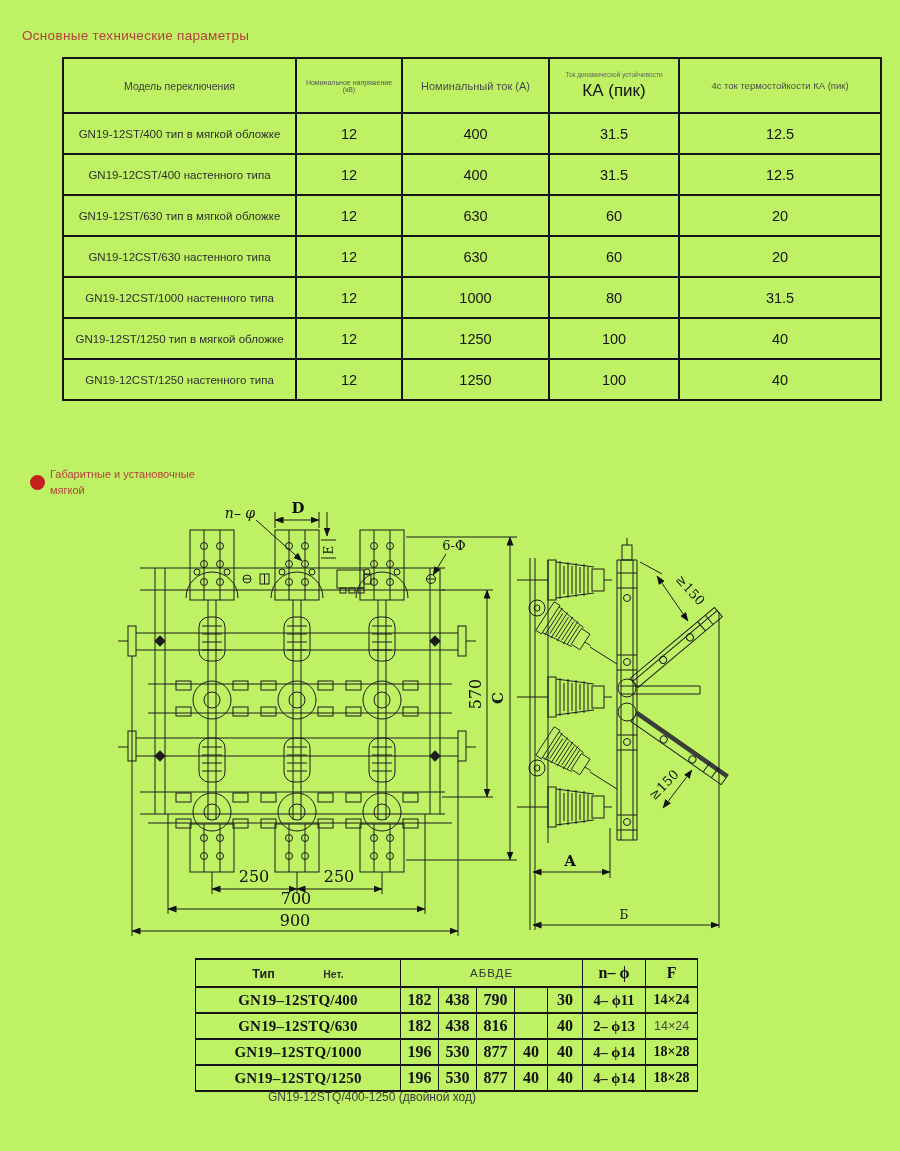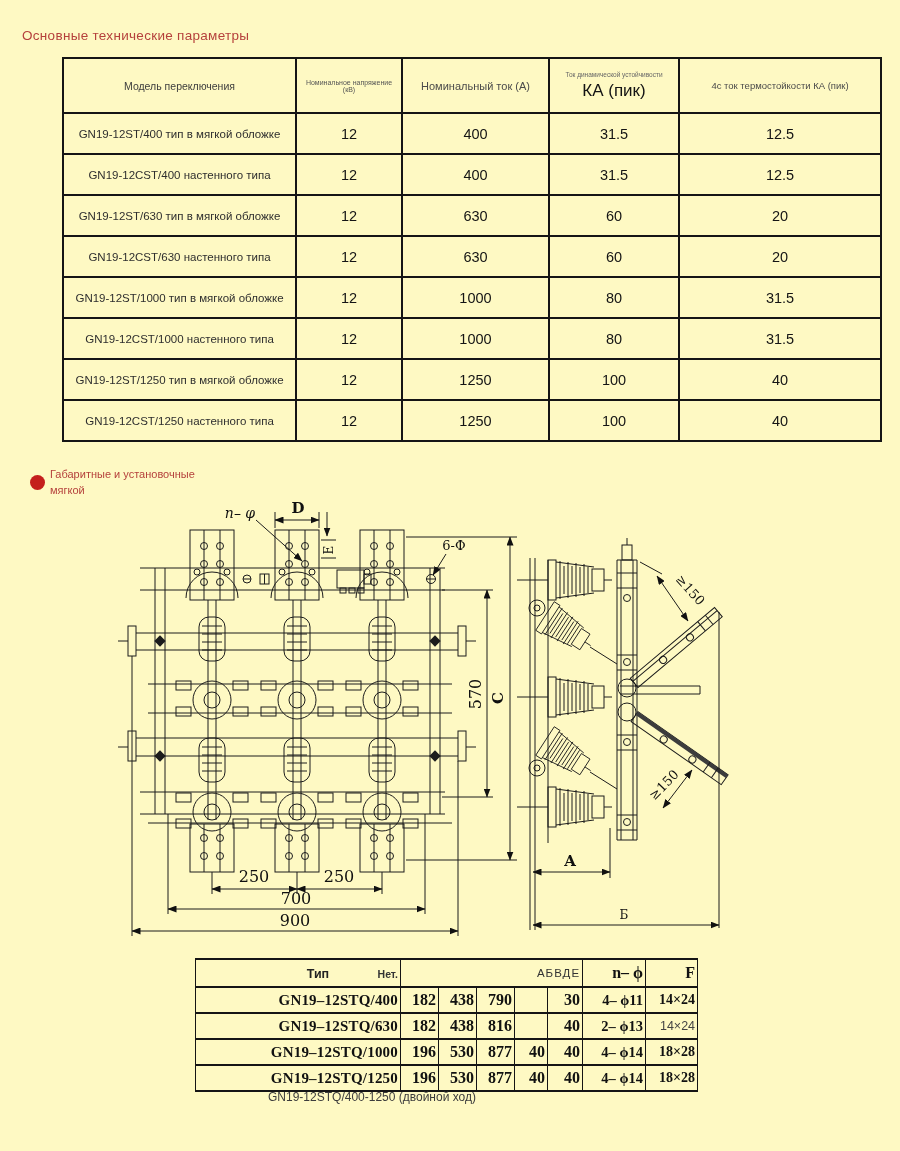--- a/index.html
+++ b/index.html
@@ -1,17 +1,17 @@
 <!DOCTYPE html>
 <html><head>
 <meta charset="utf-8">
 <style>
   html,body { margin:0; padding:0; background:#e8e8e8; }
   .page {
-    position:relative; width:900px; height:1151px; background:#fef9c3;
+    position:relative; width:900px; height:1151px; background:#bef264;
     font-family:"Liberation Sans", sans-serif; color:#111; overflow:hidden;
     margin:0 auto;
   }
   .title1 {
     position:absolute; left:22px; top:28px;
     font-size:13.5px; letter-spacing:.3px; color:#b5413c;
   }
   
   table.params {
     position:absolute; left:62px; top:57px; width:818px;
@@ -49,21 +49,21 @@
   }
   .t15 { font-size:16px; } .t13 { font-size:13px; } .t12 { font-size:12px; }
   .t14i { font-size:14px; font-style:italic; } .t15b { font-size:15px; font-weight:bold; }
   
   table.dims {
     position:absolute; left:195px; top:958px; width:502px;
     border-collapse:collapse; table-layout:fixed;
     font-family:"Liberation Serif", serif;
   }
   table.dims th, table.dims td {
-    border:solid #151515; border-width:2px 1.4px; text-align:right;
+    border:solid #151515; border-width:2px 1.4px; text-align:center;
     vertical-align:middle; padding:3px 2px; overflow:hidden;
   }
   table.dims thead tr { height:28px; }
   table.dims tbody tr { height:26px; }
   .d-typeh { font-family:"Liberation Sans",sans-serif; }
   .d-typeh .t1 { font-size:12.5px; color:#222; margin-right:44px; }
   .d-typeh .t2 { font-size:10.5px; color:#333; }
   .d-abvde { font-family:"Liberation Sans",sans-serif; font-size:11.5px; font-weight:normal; color:#333; letter-spacing:1px; }
   .d-nphi, .d-f { font-size:16px; font-weight:bold; }
   td.d-type { text-align:left; padding-left:6px; font-size:15px; font-weight:bold; letter-spacing:.2px; }
@@ -122,27 +122,20 @@
         <td class="num">630</td>
         <td class="num">60</td>
         <td class="num">20</td>
       </tr>
       <tr>
         <td class="model">GN19-12CST/630 настенного типа</td>
         <td class="num">12</td>
         <td class="num">630</td>
         <td class="num">60</td>
         <td class="num">20</td>
-      </tr>
-      <tr>
-        <td class="model">GN19-12ST/1000 тип в мягкой обложке</td>
-        <td class="num">12</td>
-        <td class="num">1000</td>
-        <td class="num">80</td>
-        <td class="num">31.5</td>
       </tr>
       <tr>
         <td class="model">GN19-12CST/1000 настенного типа</td>
         <td class="num">12</td>
         <td class="num">1000</td>
         <td class="num">80</td>
         <td class="num">31.5</td>
       </tr>
       <tr>
         <td class="model">GN19-12ST/1250 тип в мягкой обложке</td>

